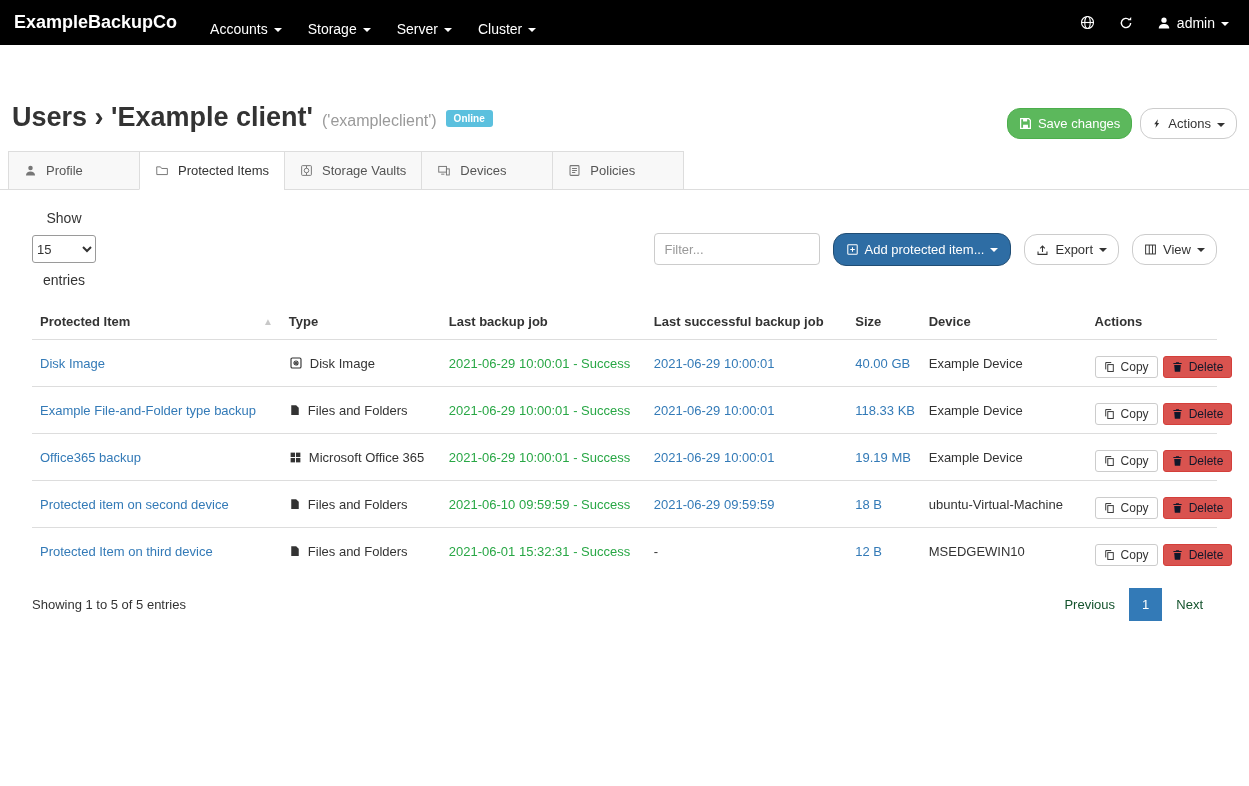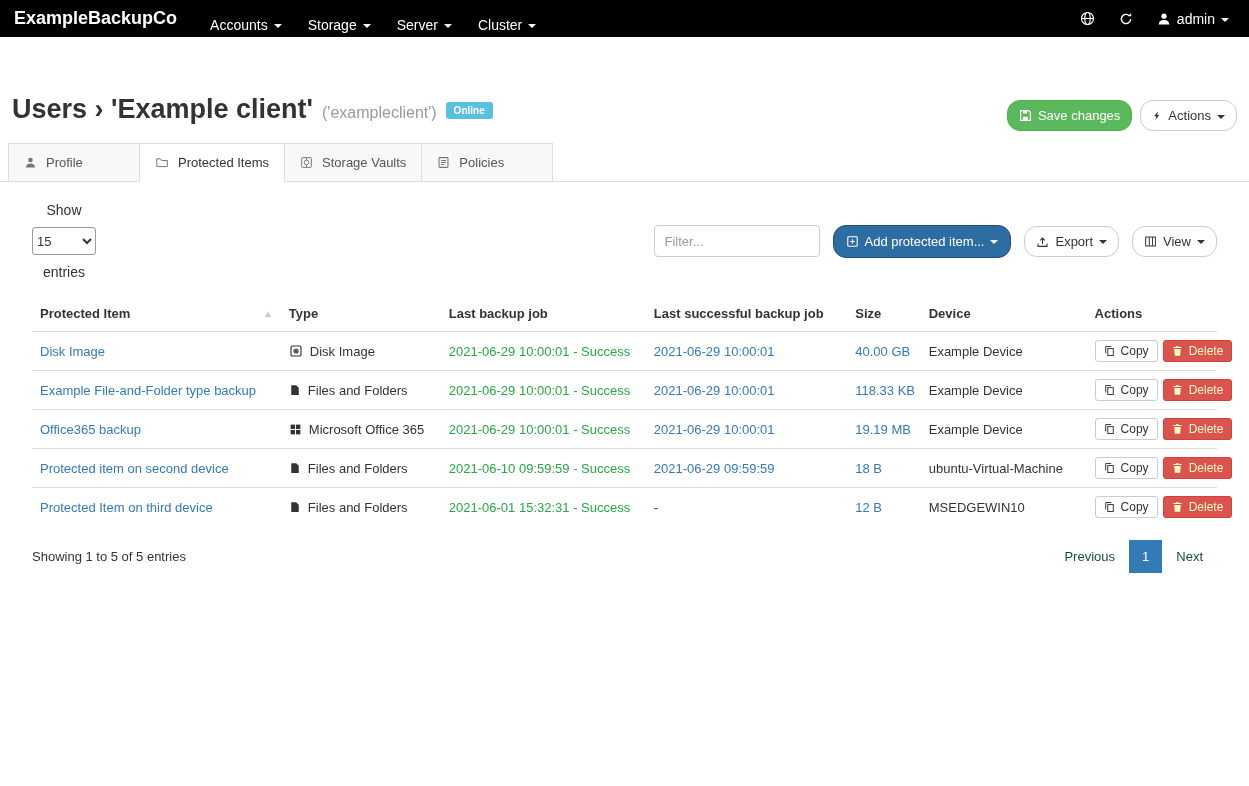--- a/index.html
+++ b/index.html
@@ -5,21 +5,21 @@
   * { box-sizing: border-box; }
   html, body { margin: 0; padding: 0; }
   body {
     width: 1249px; height: 786px; overflow: hidden;
     background: #fff; color: #333;
     font-family: "Liberation Sans", "DejaVu Sans", sans-serif;
     font-size: 14px;
   }
   
   .navbar {
-    height: 37px; background: var(--navbar-bg, #000);
+    height: 45px; background: var(--navbar-bg, #000);
     display: flex; align-items: center; padding: 0 14px; color: #fff;
   }
   .brand { font-size: 18px; font-weight: bold; margin-right: 20px; cursor: pointer; }
   .nav-items { display: flex; align-items: center; height: 100%; }
   .nav-item {
     display: flex; align-items: center; gap: 6px; padding: 0 13px; height: 100%;
     color: #fff; font-size: 14px; cursor: pointer; text-decoration: none; margin-top: 12px;
   }
   .caret {
     display: inline-block; width: 0; height: 0;
@@ -83,21 +83,21 @@
     padding: 10px 8px; border-bottom: 1px solid #ddd; cursor: pointer;
   }
   td { padding: 8px 8px; border-top: 1px solid #ddd; vertical-align: middle; overflow: hidden; white-space: nowrap; }
   a { color: var(--link-blue, #337ab7); text-decoration: none; cursor: pointer; }
   .success-link { color: var(--success-green, #28a745); }
   .sort-icon { float: right; color: #c8c8c8; font-size: 10px; margin-top: 2px; }
   .type-cell { display: flex; align-items: center; gap: 7px; color: #333; }
   .type-cell .ticon { display: flex; color: #333; }
   td.actions-cell { text-align: right; overflow: visible; }
   .btn-sm { padding: 4px 8px; font-size: 12px; border-radius: 3px; }
-  .btn-delete { background: var(--danger-red, #d9534f); border-color: #d43f3a; color: #fef9c3; margin-left: 5px; }
+  .btn-delete { background: var(--danger-red, #d9534f); border-color: #d43f3a; color: #0f172a; margin-left: 5px; margin-top: 8px; }
   
   .table-footer { display: flex; align-items: center; padding: 14px 0 10px 0; }
   .showing-text { font-size: 13px; color: #333; }
   .pagination { margin-left: auto; display: flex; align-items: stretch; }
   .page-btn { font-size: 13px; padding: 9px 14px; color: #14532d; cursor: default; background: #fff; }
   .page-current { background: var(--link-blue, #337ab7); color: #fff; padding: 9px 13px; font-size: 13px; cursor: pointer; }
 </style>
 </head>
 <body>
 
@@ -201,20 +201,30 @@
   </div>
   <div class="tab">
     <span class="ticon">
       <svg viewBox="0 0 16 16" width="13" height="13" fill="none" stroke="currentColor" stroke-width="1.2">
           <rect x="2" y="2" width="12" height="12" rx="1"></rect>
           <circle cx="8" cy="8" r="2.8"></circle>
           <path d="M8 5.2V2.4M8 13.6v-2.8"></path>
         </svg>
     </span>
     <span>Storage Vaults</span>
+  </div>
+  <div class="tab">
+    <span class="ticon">
+      <svg viewBox="0 0 16 16" width="14" height="13" fill="none" stroke="currentColor" stroke-width="1.2">
+          <rect x="1.5" y="3" width="9.5" height="7"></rect>
+          <path d="M4.5 12.5h4"></path>
+          <rect x="11" y="6" width="3.5" height="7.5"></rect>
+        </svg>
+    </span>
+    <span>Devices</span>
   </div>
   <div class="tab">
     <span class="ticon">
       <svg viewBox="0 0 16 16" width="13" height="13" fill="none" stroke="currentColor" stroke-width="1.3">
           <rect x="2.5" y="2" width="11" height="12" rx="1"></rect>
           <path d="M5 5.5h6M5 8h6M5 10.5h4"></path>
         </svg>
     </span>
     <span>Policies</span>
   </div>

